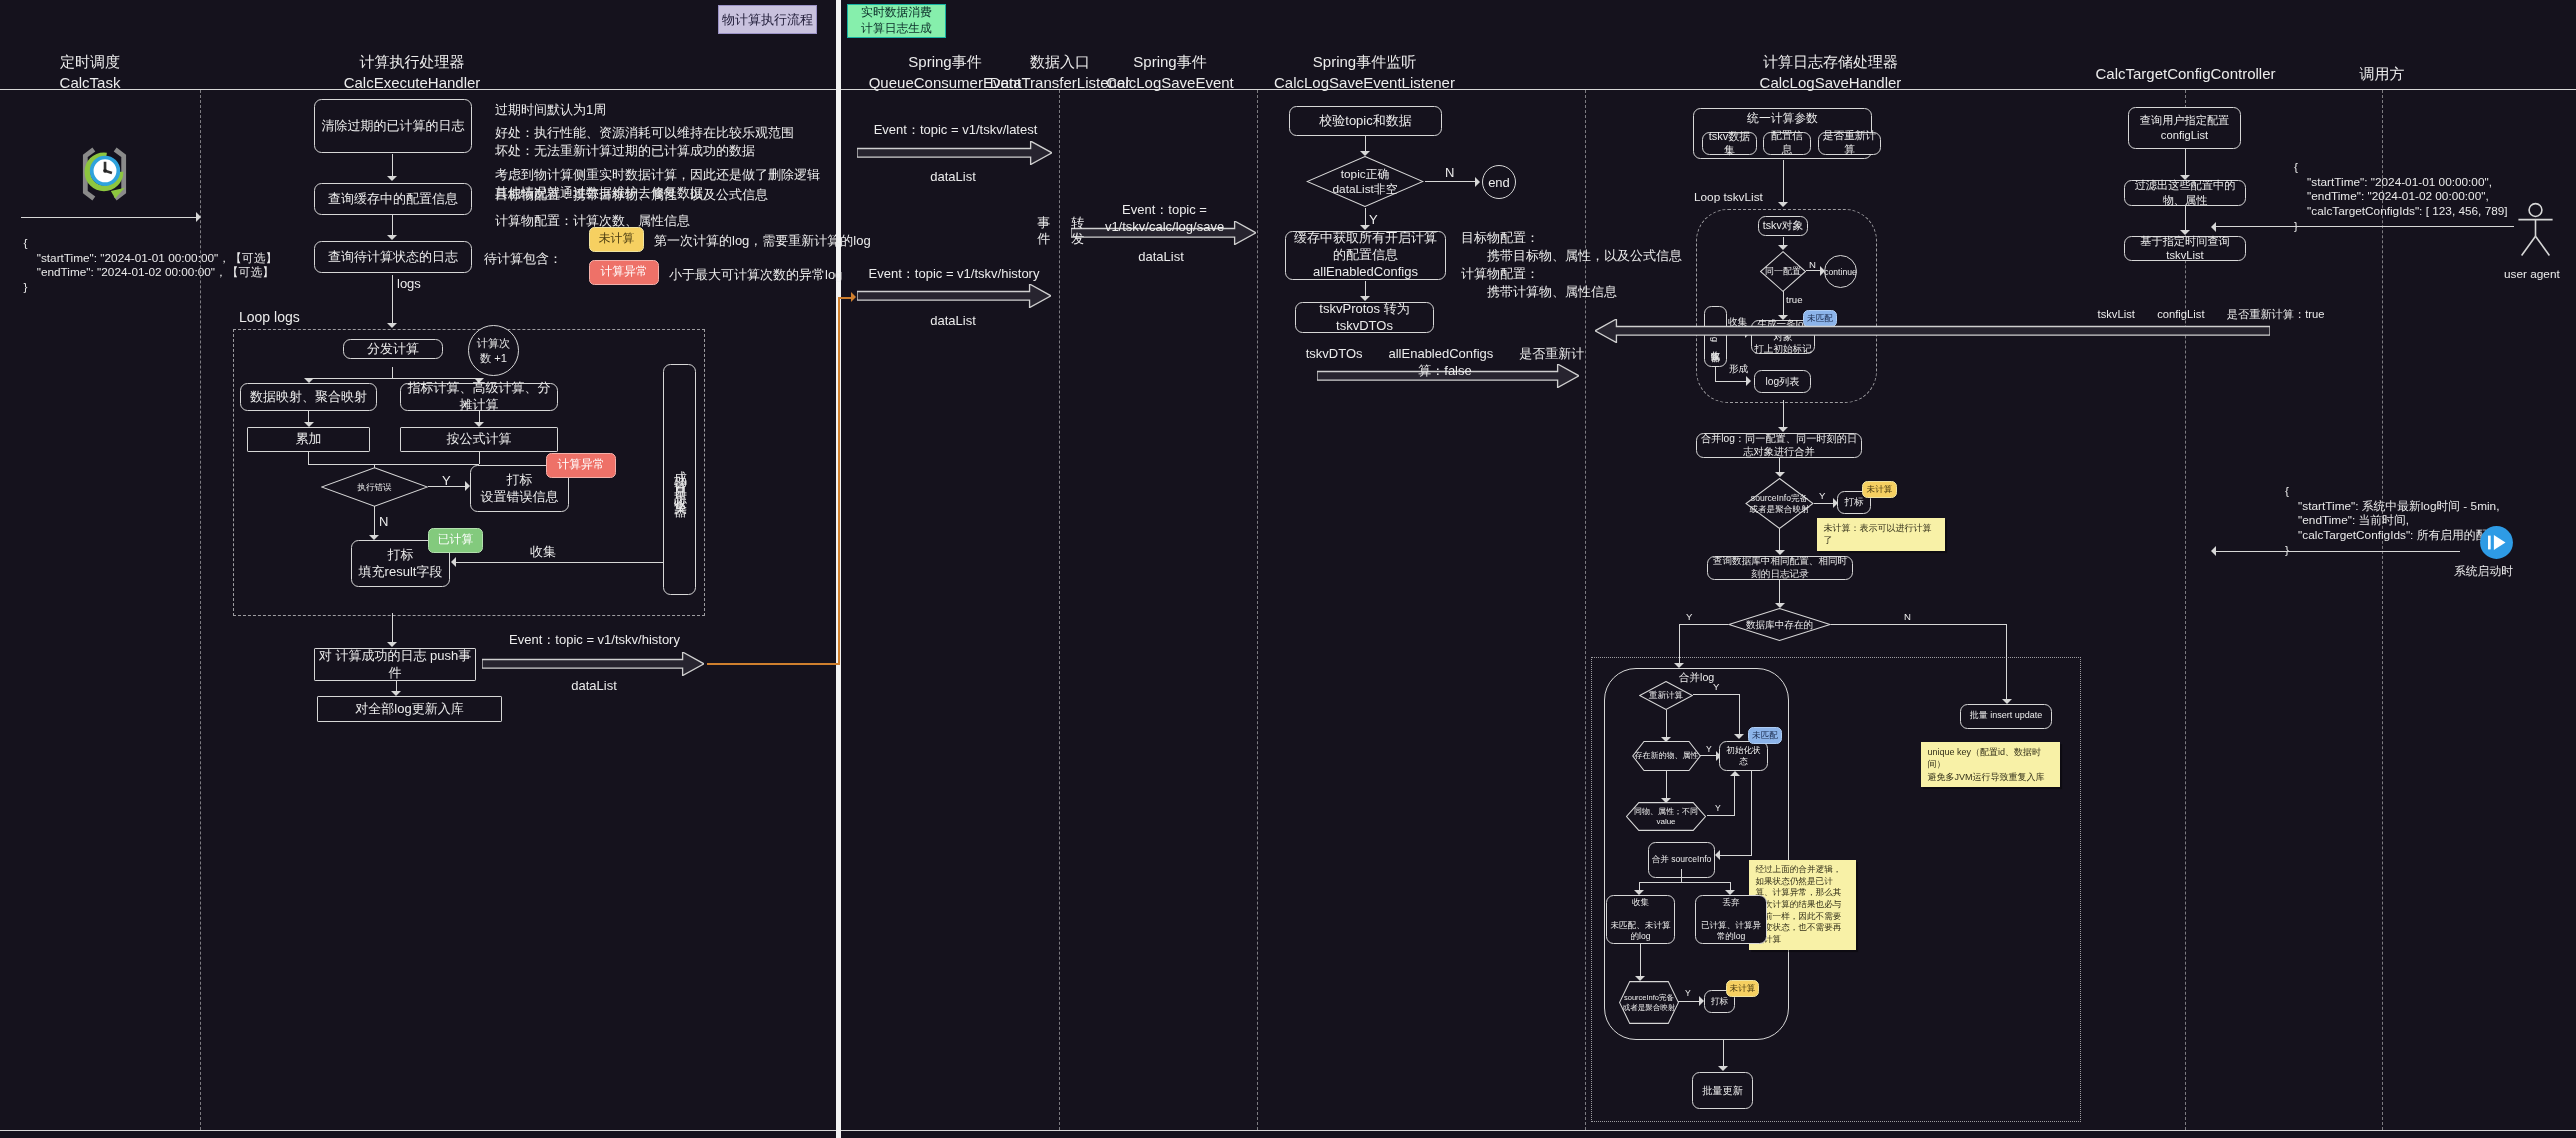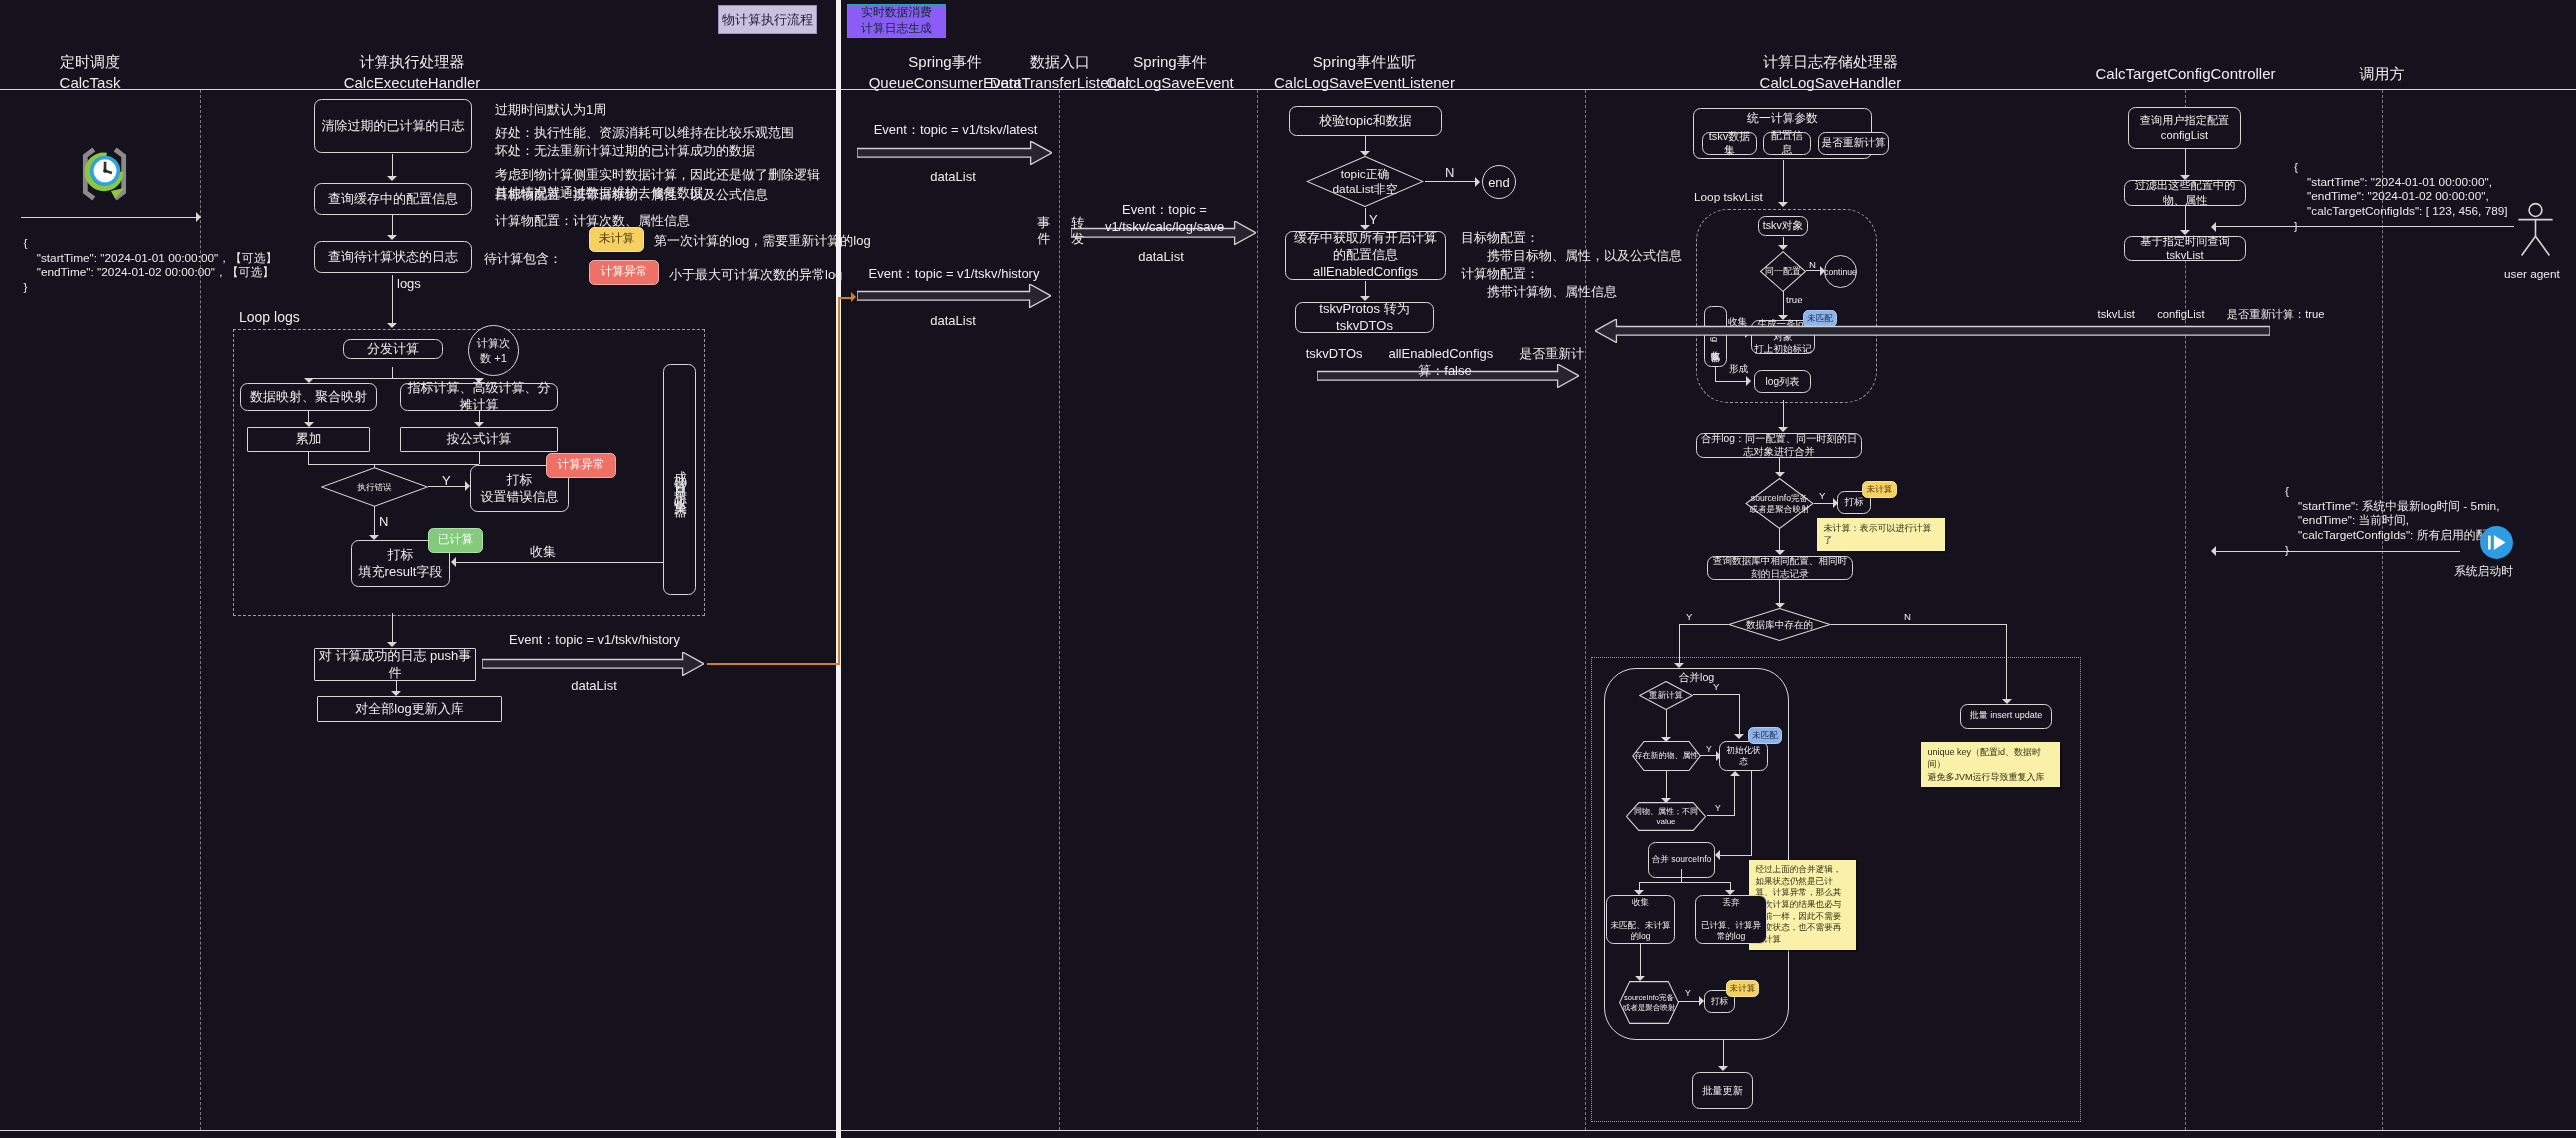--- a/index.html
+++ b/index.html
@@ -53,21 +53,21 @@
 <div class="ln" style="left:0;top:1130px;width:2576px;height:1.1px"></div>
 <div class="ln" style="left:836px;top:0;width:4.8px;height:1139px;background:#f2f2f2"></div>
 <div class="dash-v" style="left:200px;top:90px;height:1040px"></div>
 <div class="dash-v" style="left:1059px;top:90px;height:1040px"></div>
 <div class="dash-v" style="left:1257px;top:90px;height:1040px"></div>
 <div class="dash-v" style="left:1585px;top:90px;height:1040px"></div>
 <div class="dash-v" style="left:2185px;top:90px;height:1040px"></div>
 <div class="dash-v" style="left:2382px;top:90px;height:1040px"></div>
 
 <div class="legend" style="left:718px;top:5.4px;width:99px;height:29px;background:#c9c2de;border:1.1px solid #9b92c6;color:#201c38">物计算执行流程</div>
-<div class="legend" style="left:847px;top:4.3px;width:99px;height:34px;background:#8b5cf6;border:1.1px solid #17b1a3;color:#0c2f2a;font-size:11.8px">实时数据消费
+<div class="legend" style="left:847px;top:4.3px;width:99px;height:34px;background:#86efac;border:1.1px solid #17b1a3;color:#0c2f2a;font-size:11.8px">实时数据消费
 计算日志生成</div>
 
 <div class="hdr" style="left:26px;top:51px;width:128px">定时调度
 CalcTask</div>
 <div class="hdr" style="left:305px;top:51px;width:214px">计算执行处理器
 CalcExecuteHandler</div>
 <div class="hdr" style="left:854px;top:51px;width:182px">Spring事件
 QueueConsumerEvent</div>
 <div class="hdr" style="left:969px;top:51px;width:182px">数据入口
 DataTransferListener</div>
@@ -226,21 +226,21 @@
 <div class="ah ah-d" style="left:1360px;top:296px"></div>
 <div class="box" style="left:1295px;top:302px;width:139px;height:31px">tskvProtos 转为 tskvDTOs</div>
 <svg class="evsvg" style="left:1317px;top:364px" width="262" height="23.6" viewBox="0 0 490 44">
   <polygon points="0,14 450,14 450,0 490,22 450,44 450,30 0,30" fill="#27242f" stroke="#cfcfcf" stroke-width="2.5"></polygon>
 </svg>
 <div class="lbl c" style="left:1295px;top:346px;width:300px">tskvDTOs　　allEnabledConfigs　　是否重新计算：false</div>
 
 <div class="box" style="left:1693px;top:108px;width:179px;height:51px;align-items:flex-start;font-size:11.8px">统一计算参数</div>
 <div class="box" style="left:1702px;top:132px;width:55px;height:22.5px;font-size:11px">tskv数据集</div>
 <div class="box" style="left:1763px;top:132px;width:48px;height:22.5px;font-size:10.7px">配置信息</div>
-<div class="box" style="left:1818px;top:132px;width:71px;height:22.5px;font-size:10.7px">是否重新计算</div>
+<div class="box" style="left:1818px;top:132px;width:63px;height:22.5px;font-size:10.7px">是否重新计算</div>
 <div class="ln" style="left:1783px;top:160px;width:1.1px;height:44px"></div>
 <div class="ah ah-d" style="left:1778px;top:202px"></div>
 <div class="lbl" style="left:1694px;top:190px;font-size:11.8px">Loop tskvList</div>
 <div class="dash-rect round-big" style="left:1696px;top:209px;width:179px;height:192px"></div>
 <div class="box" style="left:1758px;top:216px;width:50px;height:20.3px;font-size:10.7px">tskv对象</div>
 <div class="ln" style="left:1783px;top:237px;width:1.1px;height:9.6px"></div>
 <div class="ah ah-d" style="left:1778px;top:245px"></div>
 <div class="shape" style="left:1760px;top:251px;width:46px;height:41px;font-size:9px">
   <svg width="46" height="41" viewBox="0 0 86 76">
       <polygon points="43,1 85,38 43,75 1,38" fill="#15121d" stroke="#d7d7d7" stroke-width="2"></polygon>

